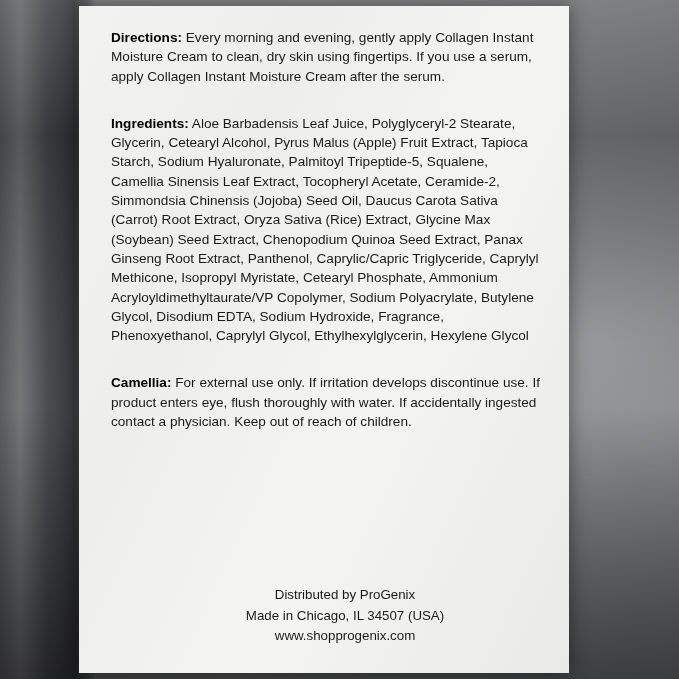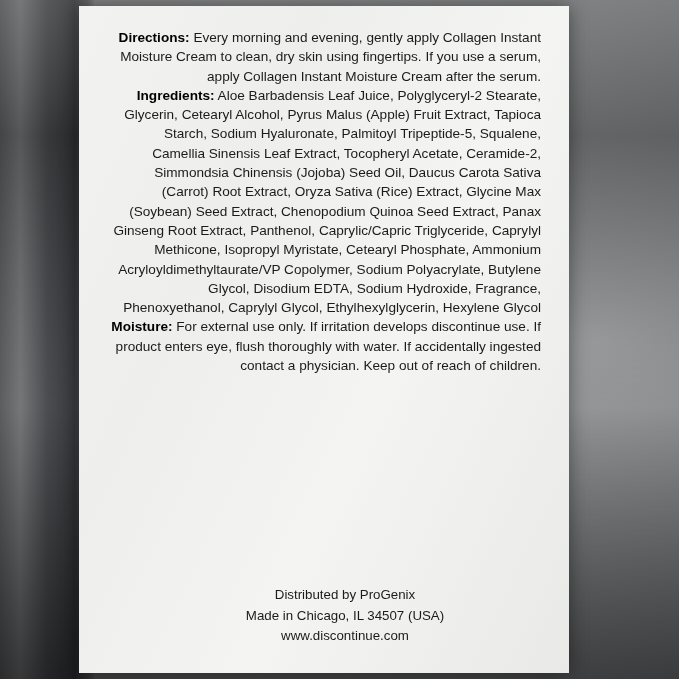--- a/index.html
+++ b/index.html
@@ -48,25 +48,25 @@
     background:
       linear-gradient(115deg, #f2f2f0 0%, #eeeeec 30%, #f4f4f2 60%, #e9e9e7 100%);
     box-shadow: 0 0 18px rgba(0,0,0,0.45);
     box-sizing: border-box;
     padding: 22px 28px 18px 32px;
   }
   .block {
     color: #1b1b1b;
     font-size: 13.6px;
     line-height: 1.42;
-    text-align: right;
+    text-align: left;
     margin: 0 0 0 0;
   }
   .block + .block {
-    margin-top: 0;
+    margin-top: 28px;
   }
   .heading {
     font-weight: bold;
     color: #000000;
   }
   #footer {
     position: absolute;
     left: 0;
     right: 0;
     bottom: 26px;
@@ -89,23 +89,23 @@
 
     <p class="block">
       <span class="heading">Directions:</span><span> Every morning and evening, gently apply Collagen Instant Moisture Cream to clean, dry skin using fingertips. If you use a serum, apply Collagen Instant Moisture Cream after the serum.</span>
     </p>
 
     <p class="block">
       <span class="heading">Ingredients:</span><span> Aloe Barbadensis Leaf Juice, Polyglyceryl-2 Stearate, Glycerin, Cetearyl Alcohol, Pyrus Malus (Apple) Fruit Extract, Tapioca Starch, Sodium Hyaluronate, Palmitoyl Tripeptide-5, Squalene, Camellia Sinensis Leaf Extract, Tocopheryl Acetate, Ceramide-2, Simmondsia Chinensis (Jojoba) Seed Oil, Daucus Carota Sativa (Carrot) Root Extract, Oryza Sativa (Rice) Extract, Glycine Max (Soybean) Seed Extract, Chenopodium Quinoa Seed Extract, Panax Ginseng Root Extract, Panthenol, Caprylic/Capric Triglyceride, Caprylyl Methicone, Isopropyl  Myristate, Cetearyl Phosphate, Ammonium Acryloyldimethyltaurate/VP Copolymer, Sodium Polyacrylate, Butylene Glycol, Disodium EDTA, Sodium Hydroxide, Fragrance, Phenoxyethanol, Caprylyl Glycol, Ethylhexylglycerin, Hexylene Glycol</span>
     </p>
 
     <p class="block">
-      <span class="heading">Moisture:</span><span> For external use only. If irritation develops discontinue use. If product enters eye, flush thoroughly with water. If accidentally ingested contact a physician. Keep out of reach of children.</span>
+      <span class="heading">Camellia:</span><span> For external use only. If irritation develops discontinue use. If product enters eye, flush thoroughly with water. If accidentally ingested contact a physician. Keep out of reach of children.</span>
     </p>
 
     <div id="footer">
       <div>Distributed by ProGenix</div>
       <div>Made in Chicago, IL 34507 (USA)</div>
-      <div>www.discontinue.com</div>
+      <div>www.shopprogenix.com</div>
     </div>
 
   </div>
 </div>
 
 </body></html>

